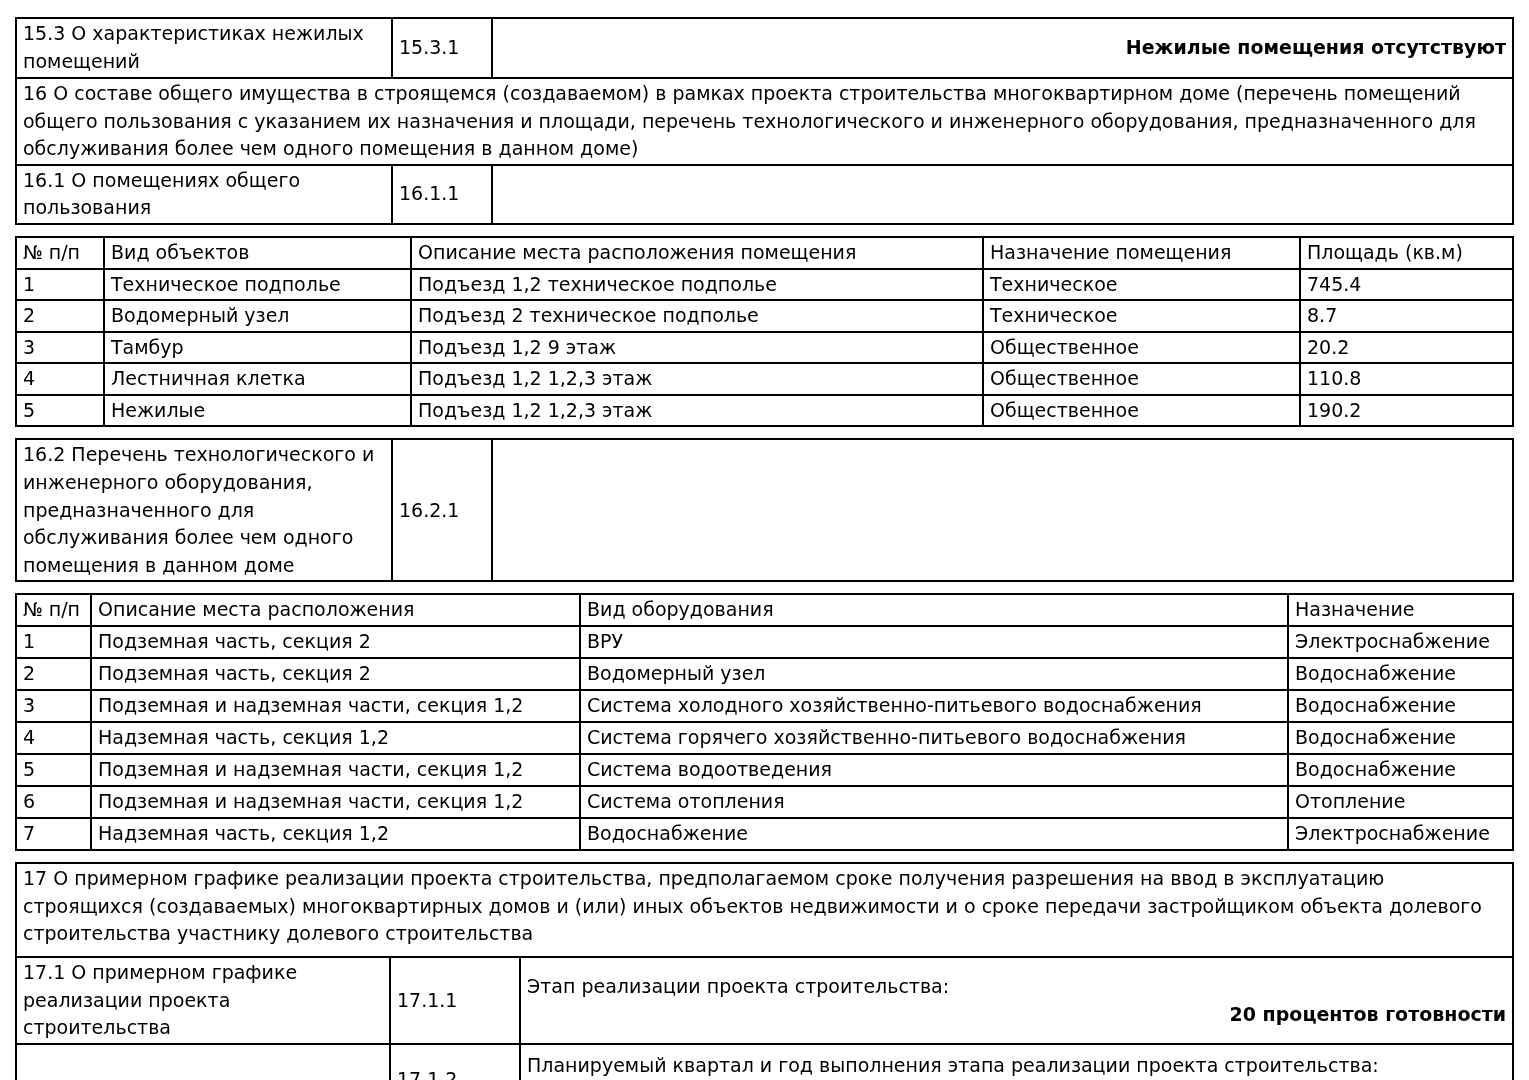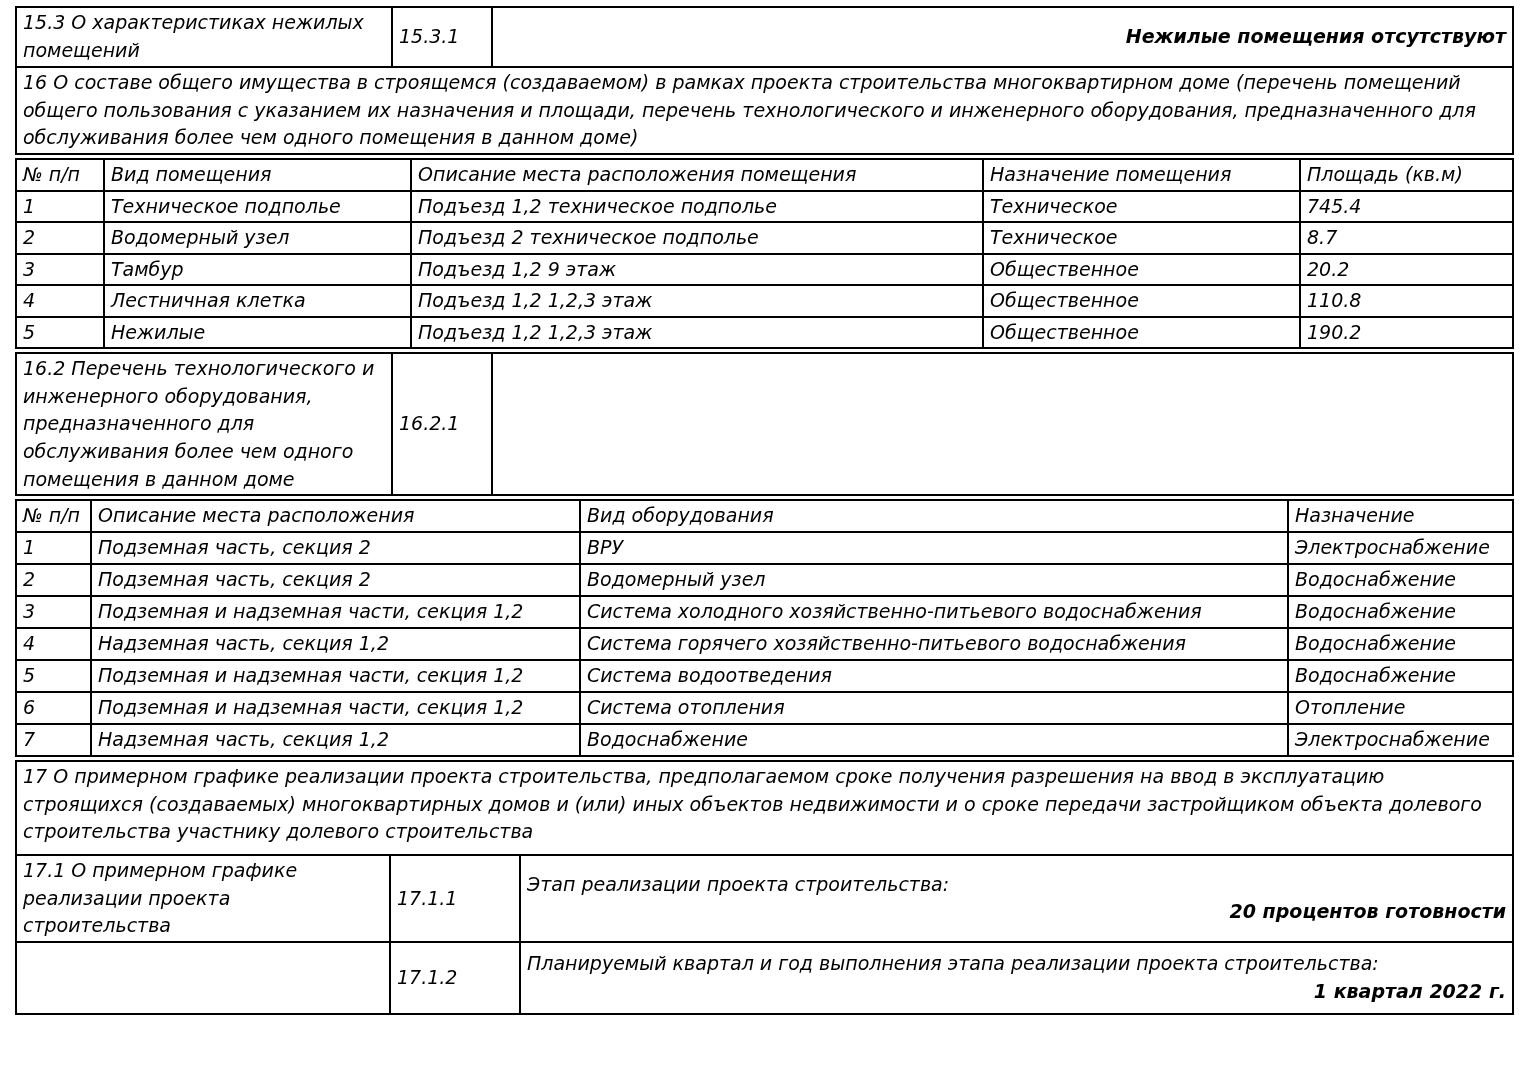--- a/index.html
+++ b/index.html
@@ -13,22 +13,21 @@
   .page {
     width: 1529px;
     min-height: 1080px;
     padding: 6px 15px 10px 15px;
     background: #fff;
   }
   table {
     border-collapse: collapse;
     table-layout: fixed;
     width: 1497px;
-    margin: 0 0 3px 0;
-    font-style: italic;
+    margin: 11px 0 3px 0;
   }
   td, th {
     border: 2px solid #000;
     padding: 1px 6px;
     vertical-align: top;
     text-align: left;
     font-weight: normal;
     overflow: hidden;
     word-wrap: break-word;
   }
@@ -62,35 +61,40 @@
     </colgroup>
     <tbody>
         <tr class="rA1">
       <td>15.3 О характеристиках нежилых помещений</td>
       <td class="code">15.3.1</td>
       <td class="mid bold">Нежилые помещения отсутствуют</td>
     </tr>
     <tr class="rA2">
       <td colspan="3">16 О составе общего имущества в строящемся (создаваемом) в рамках проекта строительства многоквартирном доме (перечень помещений общего пользования с указанием их назначения и площади, перечень технологического и инженерного оборудования, предназначенного для обслуживания более чем одного помещения в данном доме)</td>
     </tr>
+    <tr class="rA3">
+      <td>16.1 О помещениях общего пользования</td>
+      <td class="code">16.1.1</td>
+      <td></td>
+    </tr>
   </tbody>
     </table>
 
   <table>
     <colgroup>
       <col style="width:88px">
         <col style="width:307px">
         <col style="width:572px">
         <col style="width:317px">
         <col style="width:213px">
     </colgroup>
     <tbody>
         <tr class="rooms-head">
       <th>№ п/п</th>
-      <th>Вид помещения</th>
+      <th>Вид объектов</th>
       <th>Описание места расположения помещения</th>
       <th>Назначение помещения</th>
       <th>Площадь (кв.м)</th>
     </tr>
     <tr class="rooms-row">
       <td>1</td>
       <td>Техническое подполье</td>
       <td>Подъезд 1,2 техническое подполье</td>
       <td>Техническое</td>
       <td>745.4</td>

